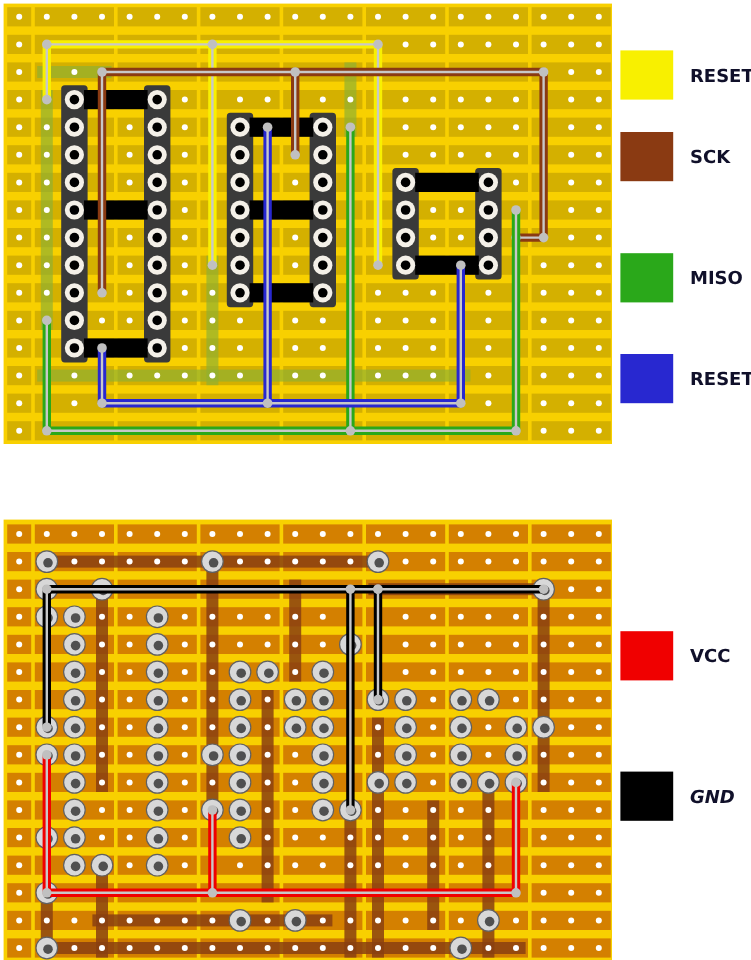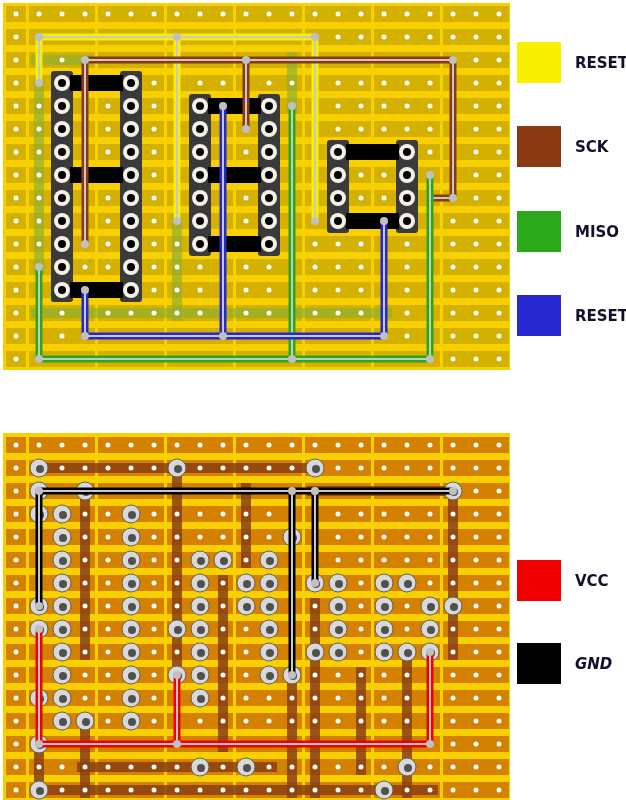--- a/index.html
+++ b/index.html
@@ -1307,32 +1307,32 @@
       <polyline points="177,675 177,744" fill="none" stroke="#c8c8c8" stroke-width="2"></polyline>
       <circle cx="177" cy="675" r="4" fill="#c0c0c0"></circle>
       <circle cx="177" cy="744" r="4" fill="#c0c0c0"></circle>
     </g>
   </svg>
 
 <div class="legend-item" style="left:517px;top:42px;">
   <div class="legend-swatch" style="background:#f8f000"></div>
   <span class="legend-label">RESET</span>
 </div>
-<div class="legend-item" style="left:517px;top:126px;">
+<div class="legend-item" style="left:517px;top:110px;">
   <div class="legend-swatch" style="background:#8a3a12"></div>
   <span class="legend-label">SCK</span>
 </div>
 <div class="legend-item" style="left:517px;top:211px;">
   <div class="legend-swatch" style="background:#2aa81a"></div>
   <span class="legend-label">MISO</span>
 </div>
 <div class="legend-item" style="left:517px;top:295px;">
   <div class="legend-swatch" style="background:#2828d0"></div>
   <span class="legend-label">RESET</span>
 </div>
-<div class="legend-item" style="left:517px;top:560px;">
+<div class="legend-item" style="left:517px;top:526px;">
   <div class="legend-swatch" style="background:#f00000"></div>
   <span class="legend-label">VCC</span>
 </div>
 <div class="legend-item" style="left:517px;top:643px;font-style:italic;">
   <div class="legend-swatch" style="background:#000000"></div>
   <span class="legend-label">GND</span>
 </div>
 
 </body></html>

